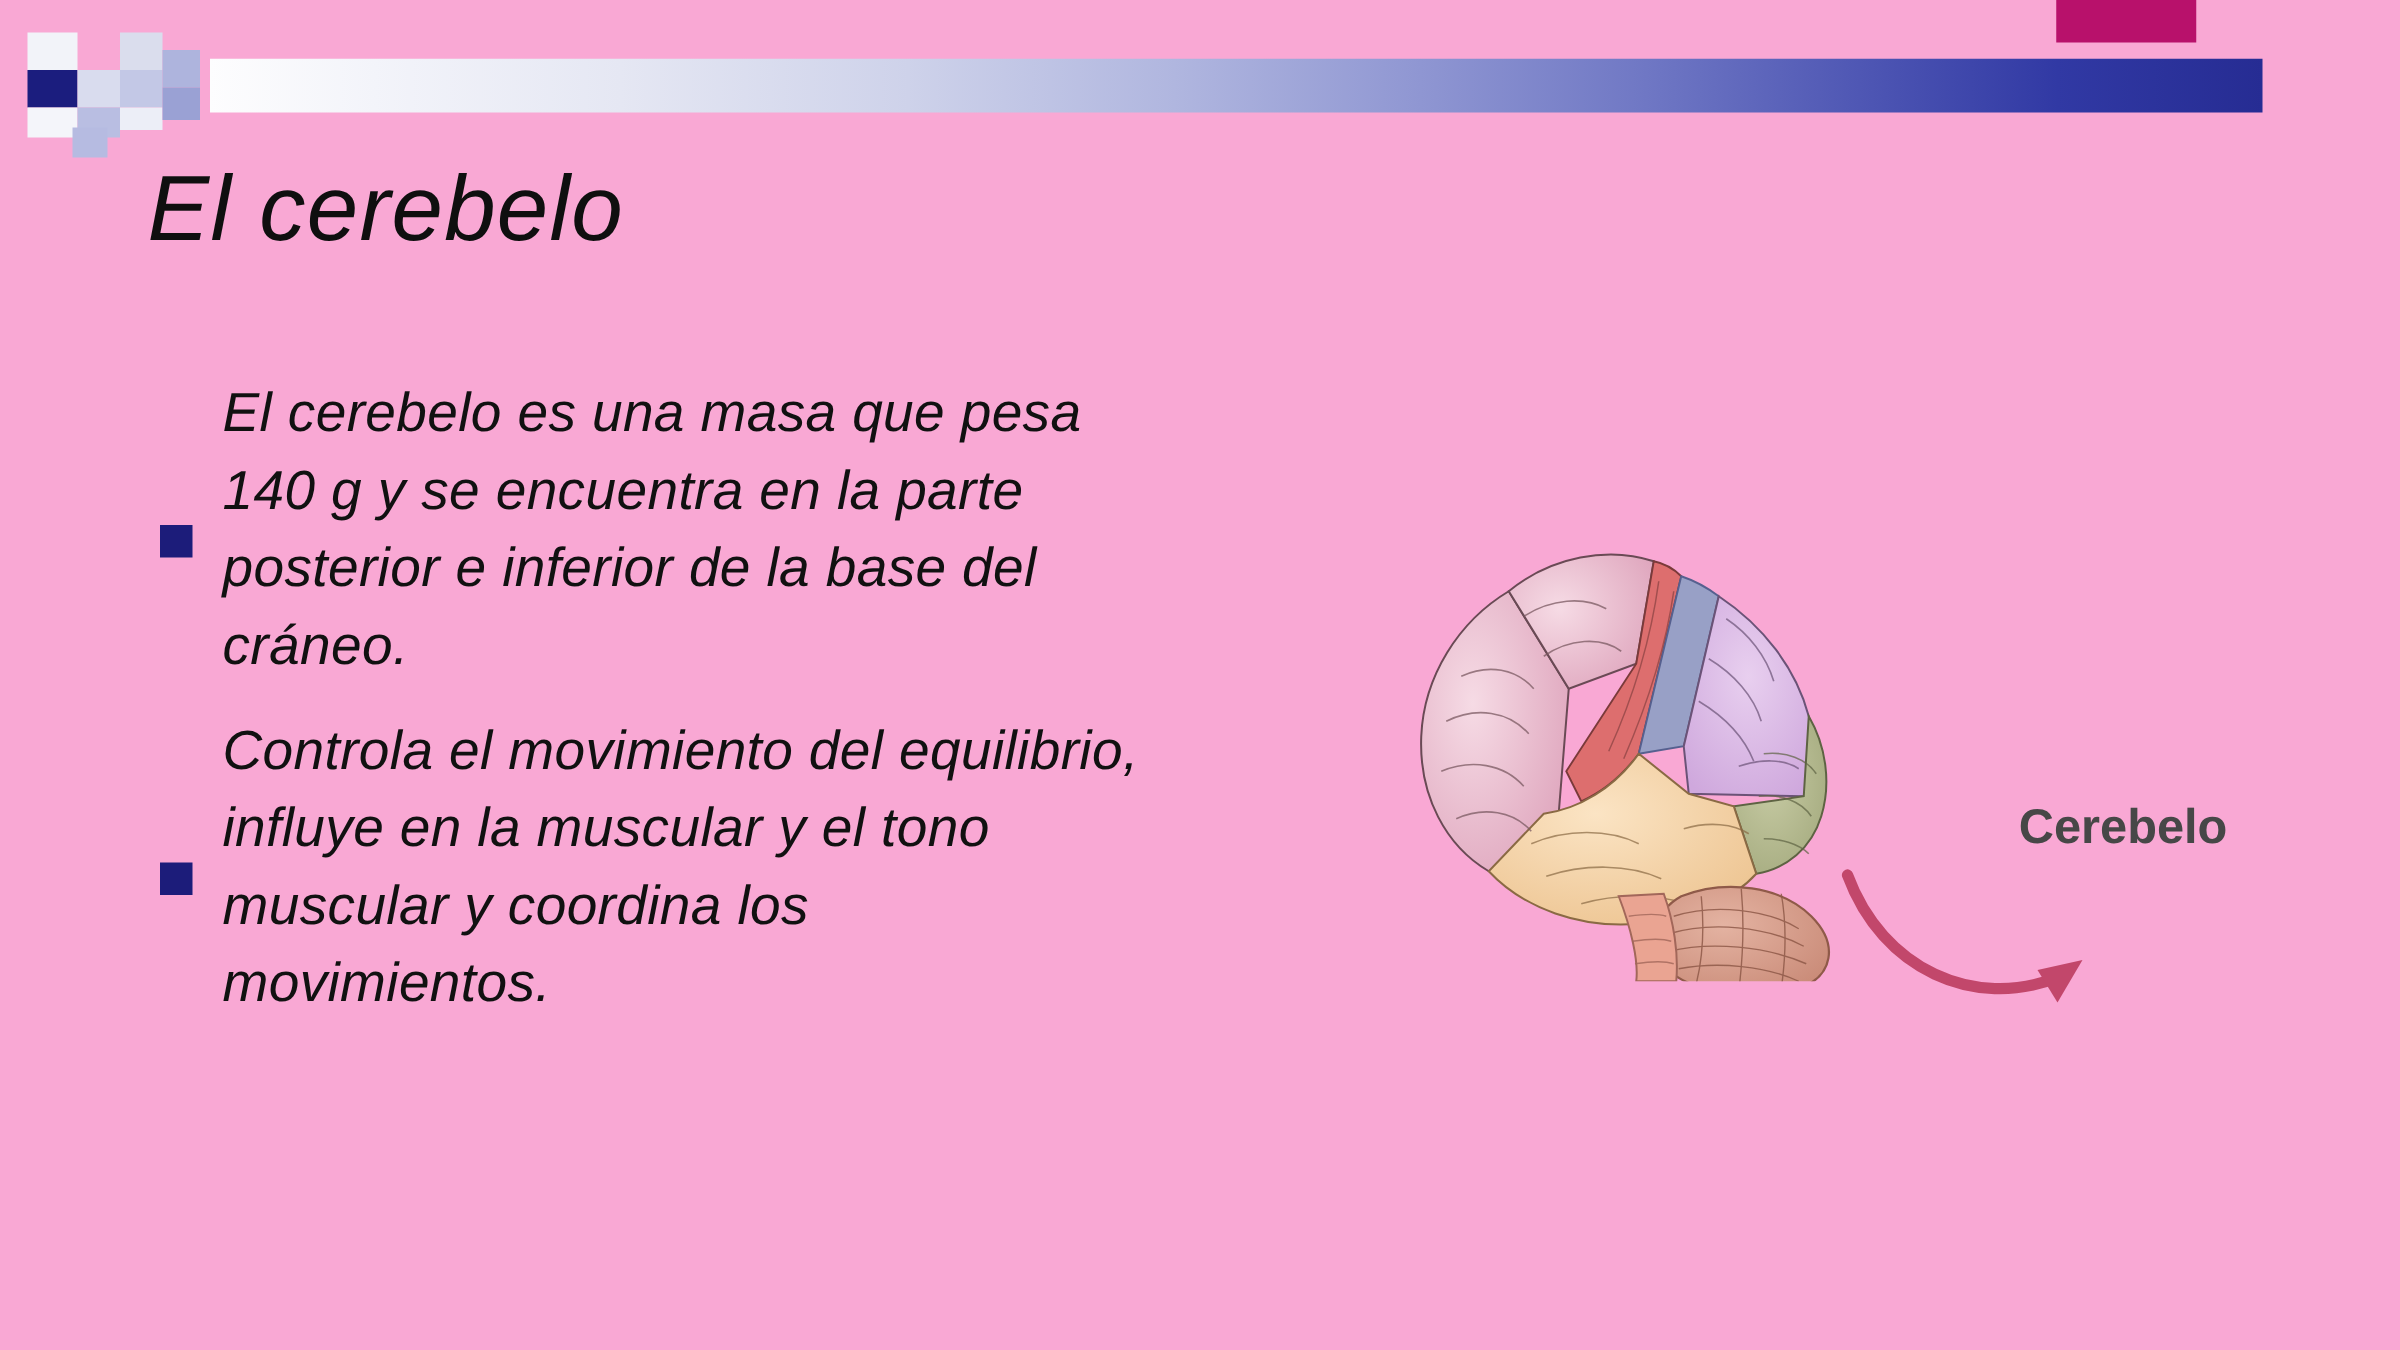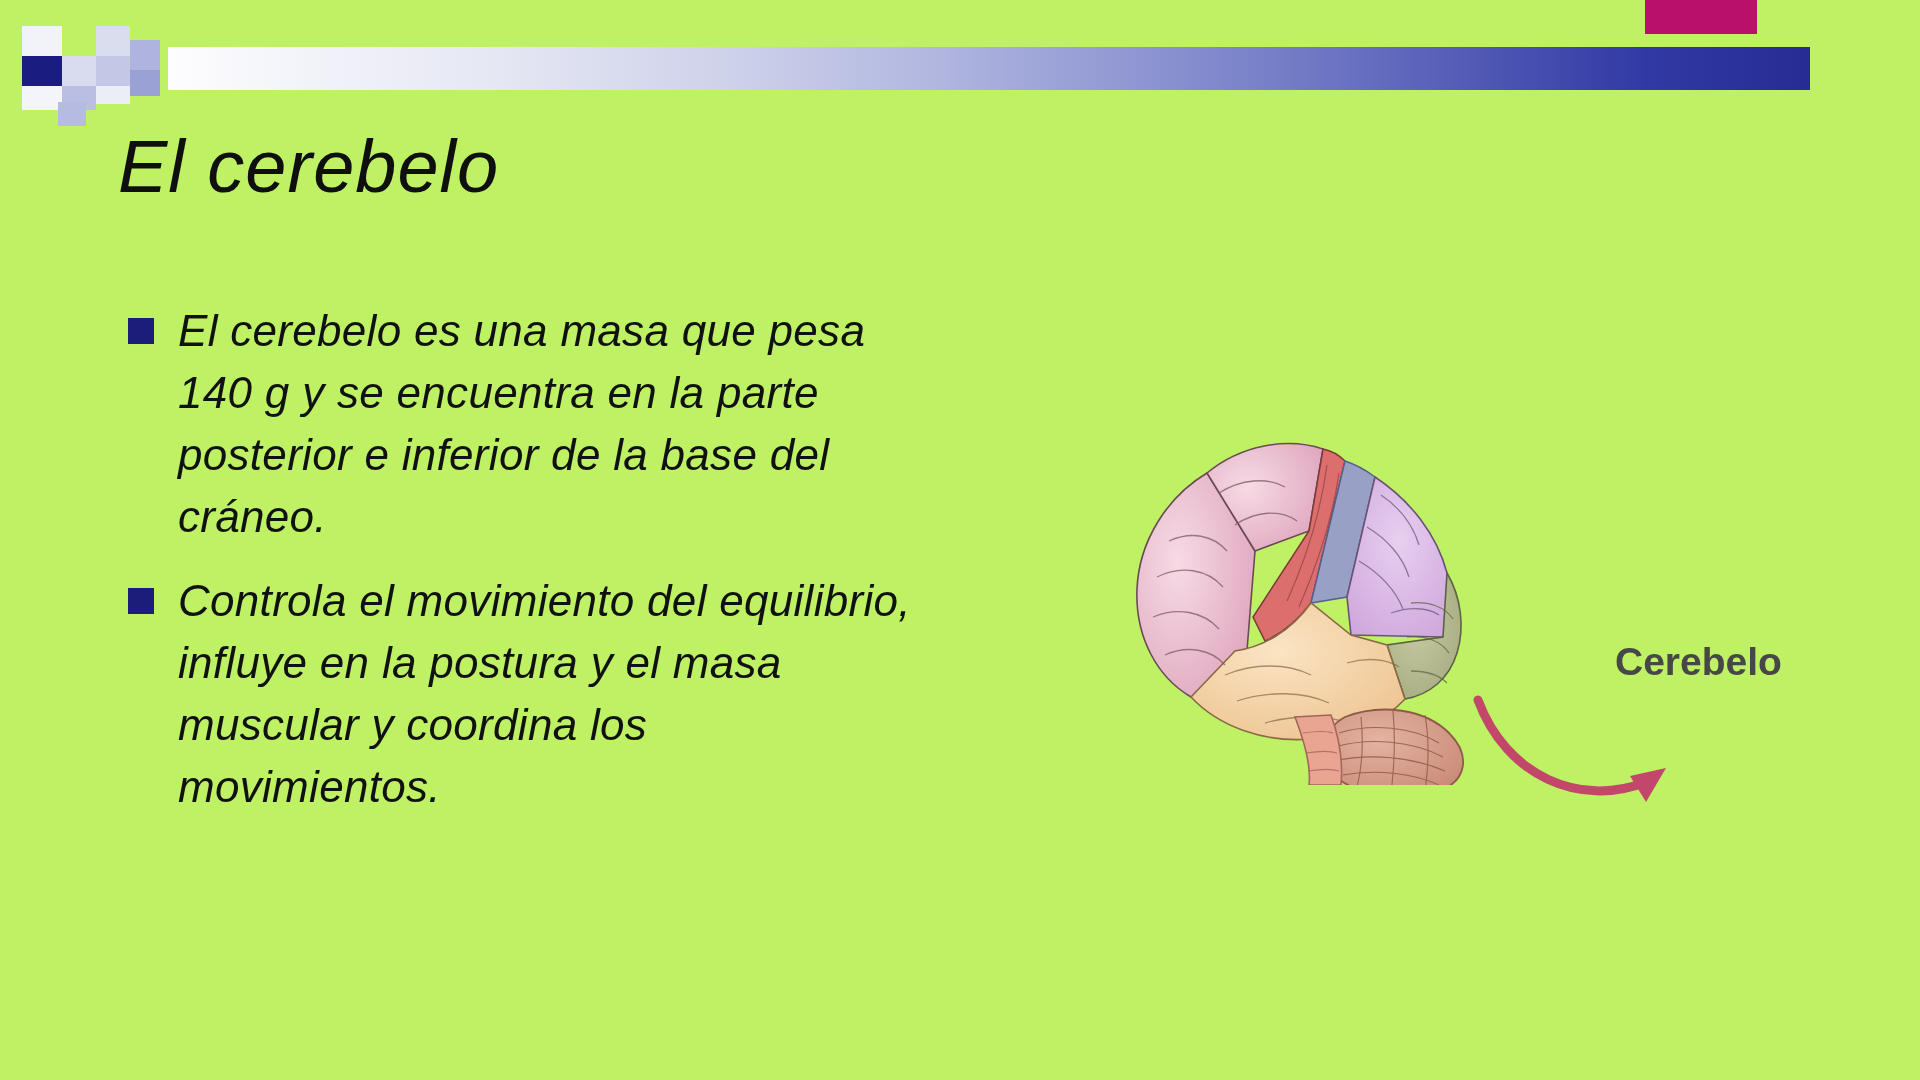--- a/index.html
+++ b/index.html
@@ -12,21 +12,21 @@
     width: 1920px;
     height: 1080px;
     overflow: hidden;
     font-family: "Liberation Sans", sans-serif;
   }
 
   .slide {
     position: relative;
     width: 1920px;
     height: 1080px;
-    background: #bef264;
+    background: #f9a8d4;
   }
 
   
   .deco-accent-block {
     position: absolute;
     left: 1645px;
     top: 0px;
     width: 112px;
     height: 34px;
     background: #b8116b;
@@ -91,21 +91,21 @@
 
   
   .body-column {
     position: absolute;
     left: 128px;
     top: 300px;
     width: 790px;
   }
   .bullet-row {
     display: flex;
-    align-items: flex-start;
+    align-items: center;
     margin-bottom: 22px;
   }
   .bullet-marker {
     flex: 0 0 auto;
     width: 26px;
     height: 26px;
     background: #1c1c7a;
     margin-top: 18px;
     margin-right: 24px;
   }
@@ -174,21 +174,21 @@
 
   <div class="body-column">
 
     <div class="bullet-row">
       <div class="bullet-marker"></div>
       <div class="bullet-text">El cerebelo es una masa que pesa 140 g y se encuentra en la parte posterior e inferior de la base del cráneo.</div>
     </div>
 
     <div class="bullet-row">
       <div class="bullet-marker"></div>
-      <div class="bullet-text">Controla el movimiento del equilibrio, influye en la postura y el masa muscular y coordina los movimientos.</div>
+      <div class="bullet-text">Controla el movimiento del equilibrio, influye en la muscular y el tono muscular y coordina los movimientos.</div>
     </div>
 
   </div>
 
   <div class="brain-figure">
     <svg width="430" height="440" viewBox="0 0 430 440" xmlns="http://www.w3.org/2000/svg">
       <defs>
         <radialGradient id="gFrontal" cx="35%" cy="40%" r="70%">
           <stop offset="0%" stop-color="#f6dbe5"></stop>
           <stop offset="100%" stop-color="#e0a8bf"></stop>

